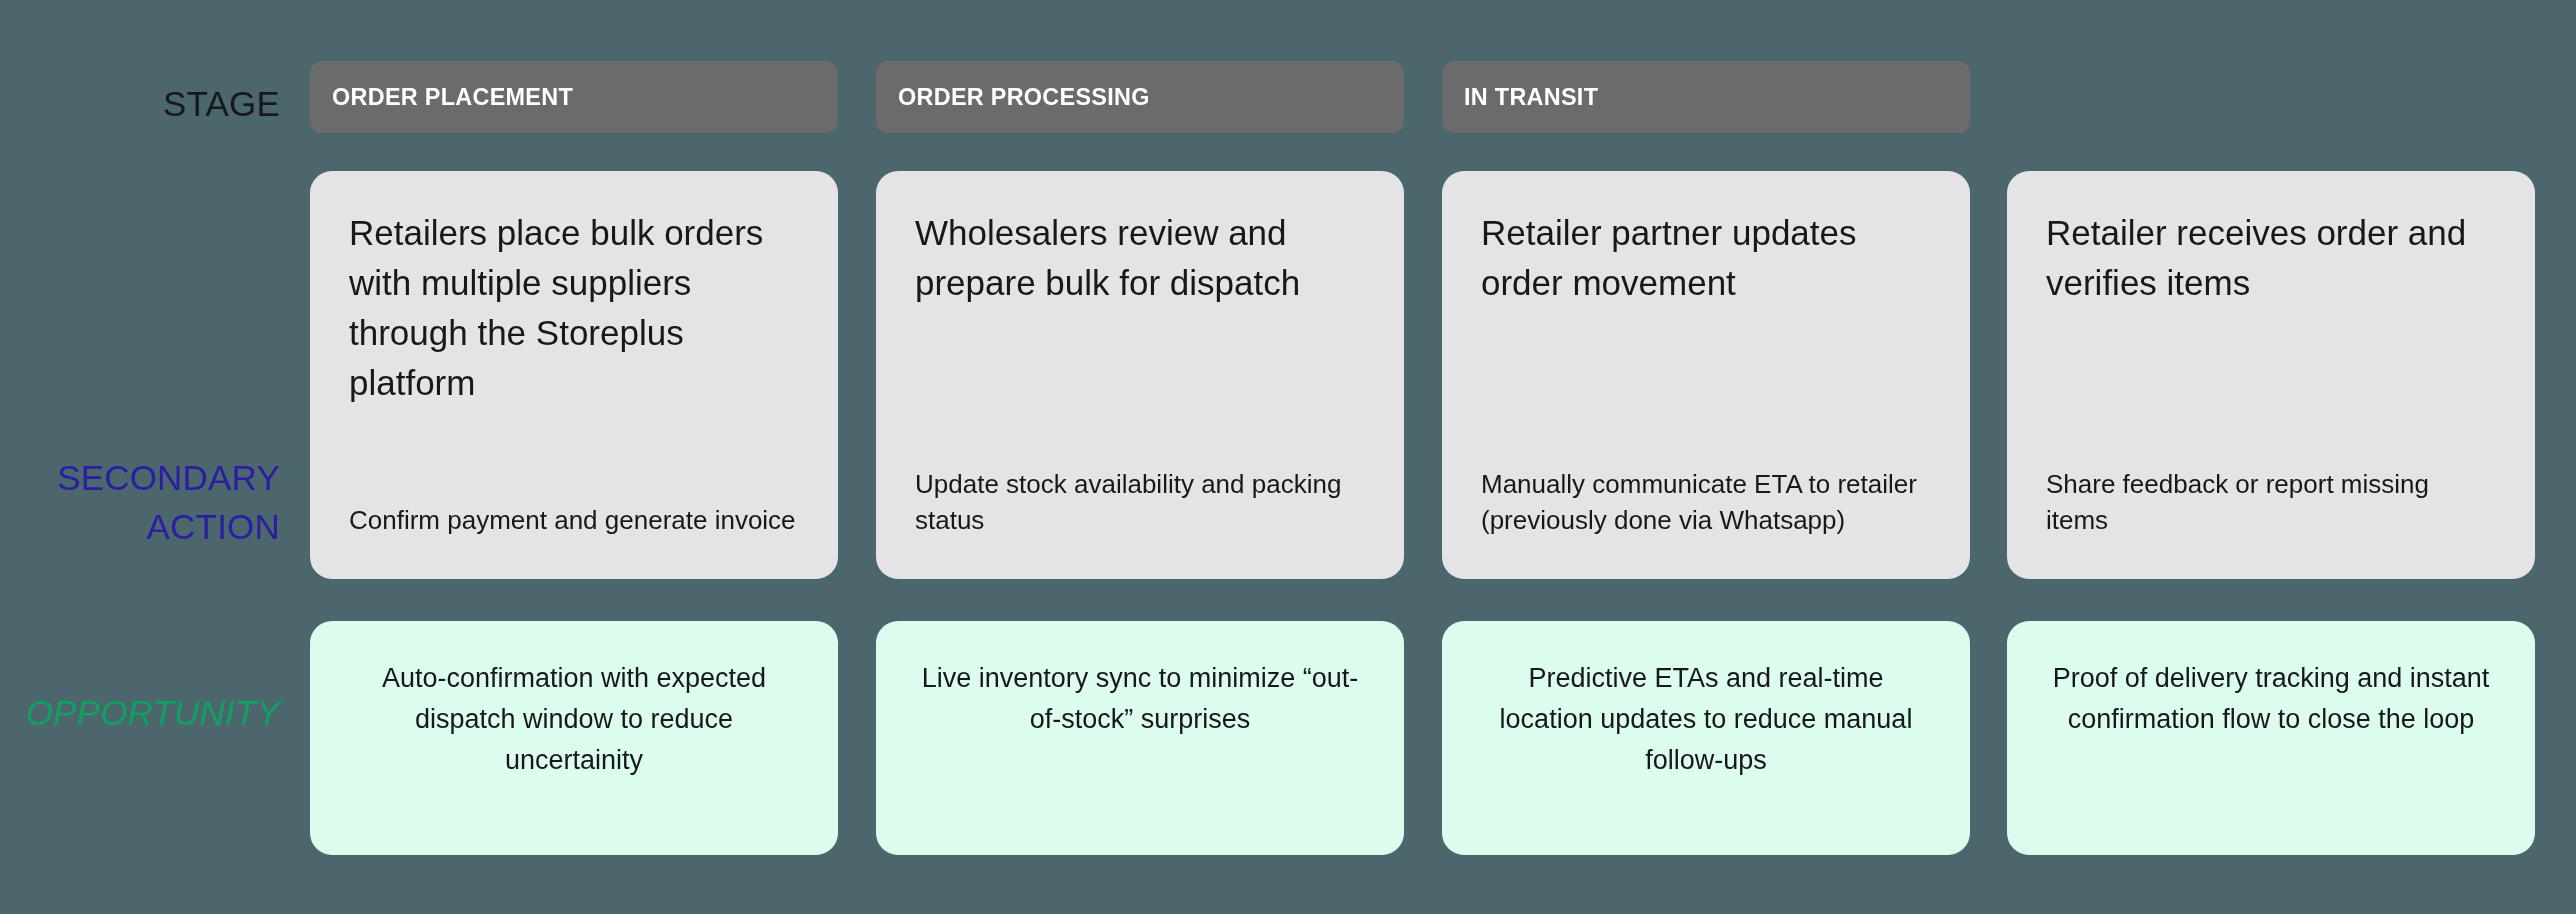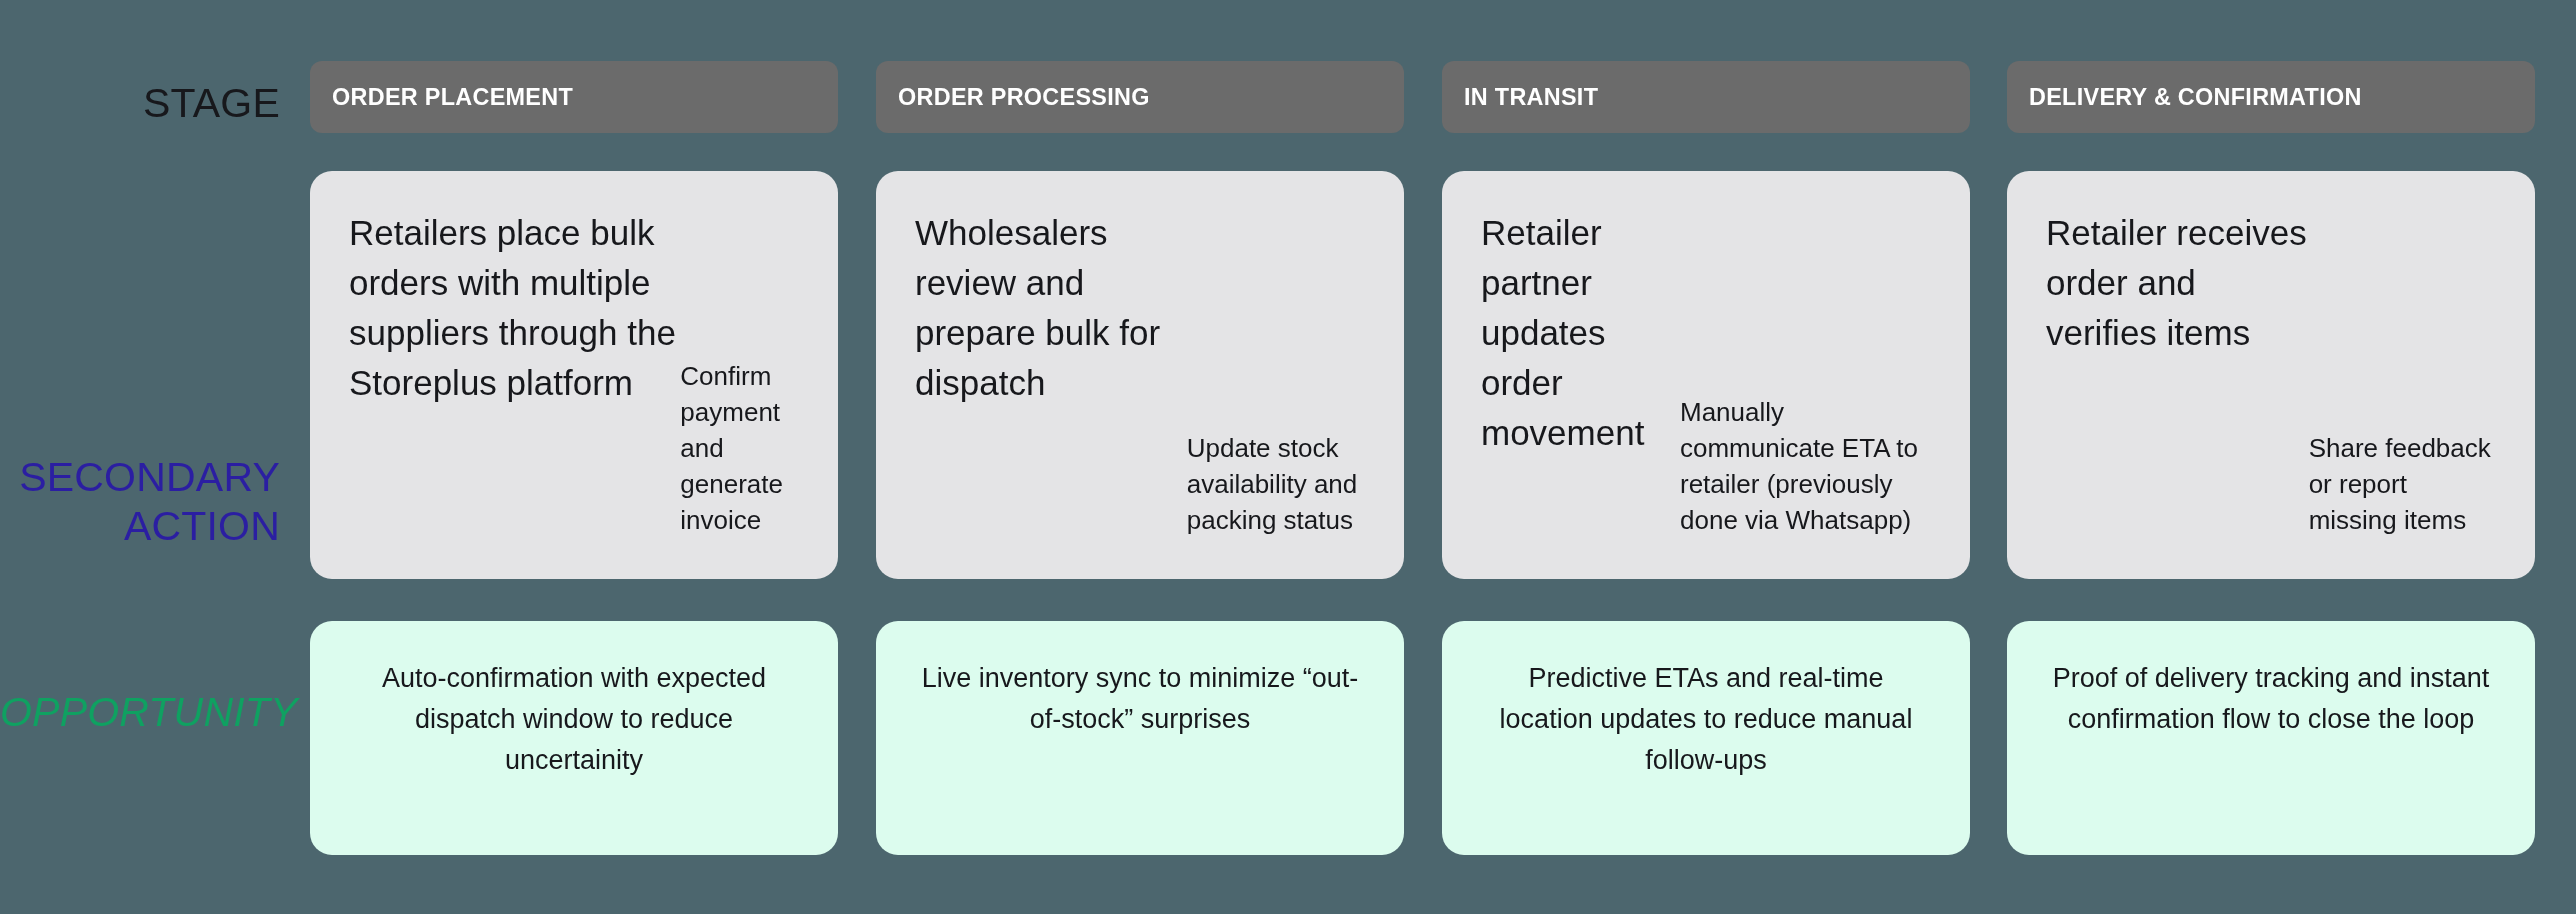--- a/index.html
+++ b/index.html
@@ -21,21 +21,21 @@
     position:relative;
   }
   .board{position:absolute;inset:0;}
 
   
   .labels{position:absolute;left:0;top:0;width:280px;height:100%;}
   .row-label{
     position:absolute;
     width:100%;
     text-align:right;
-    font-size:41px;
+    font-size:35px;
     line-height:49px;
     font-weight:500;
     letter-spacing:0.2px;
   }
   .lbl-stage{top:79px;color:var(--ink);}
   .lbl-main{top:266px;color:var(--label-indigo);}
   .lbl-secondary{top:453px;color:var(--label-indigo);}
   .lbl-opportunity{top:688px;color:var(--label-green);font-style:italic;}
 
   
@@ -55,21 +55,21 @@
   }
 
   .card{
     position:absolute;left:0;right:0;
     border-radius:22px;
     color:var(--ink);
   }
   .main-card{
     top:171px;height:408px;
     background:var(--card-bg);
-    display:flex;flex-direction:row;
+    display:flex;flex-direction:column;
     padding:37px 39px 41px 39px;
   }
   .main-text{font-size:35px;line-height:50px;}
   .secondary-text{margin-top:auto;font-size:26px;line-height:36px;}
   .opp-card{
     top:621px;height:234px;
     background:var(--opp-bg);
     padding:37px 39px;
     text-align:center;
   }
@@ -119,23 +119,20 @@
     <div class="card main-card">
       <div class="main-text">Retailer partner updates order movement</div>
       <div class="secondary-text">Manually communicate ETA to retailer (previously done via Whatsapp)</div>
     </div>
     <div class="card opp-card">
       <div class="opp-text">Predictive ETAs and real-time location updates to reduce manual follow-ups</div>
     </div>
   </div>
 
   <div class="col col4">
-    <div class="pill">
-      <span>DELIVERY &amp; CONFIRMATION</span>
-    </div>
     <div class="card main-card">
       <div class="main-text">Retailer receives order and verifies items</div>
       <div class="secondary-text">Share feedback or report missing items</div>
     </div>
     <div class="card opp-card">
       <div class="opp-text">Proof of delivery tracking and instant confirmation flow to close the loop</div>
     </div>
   </div>
 
 </div>

